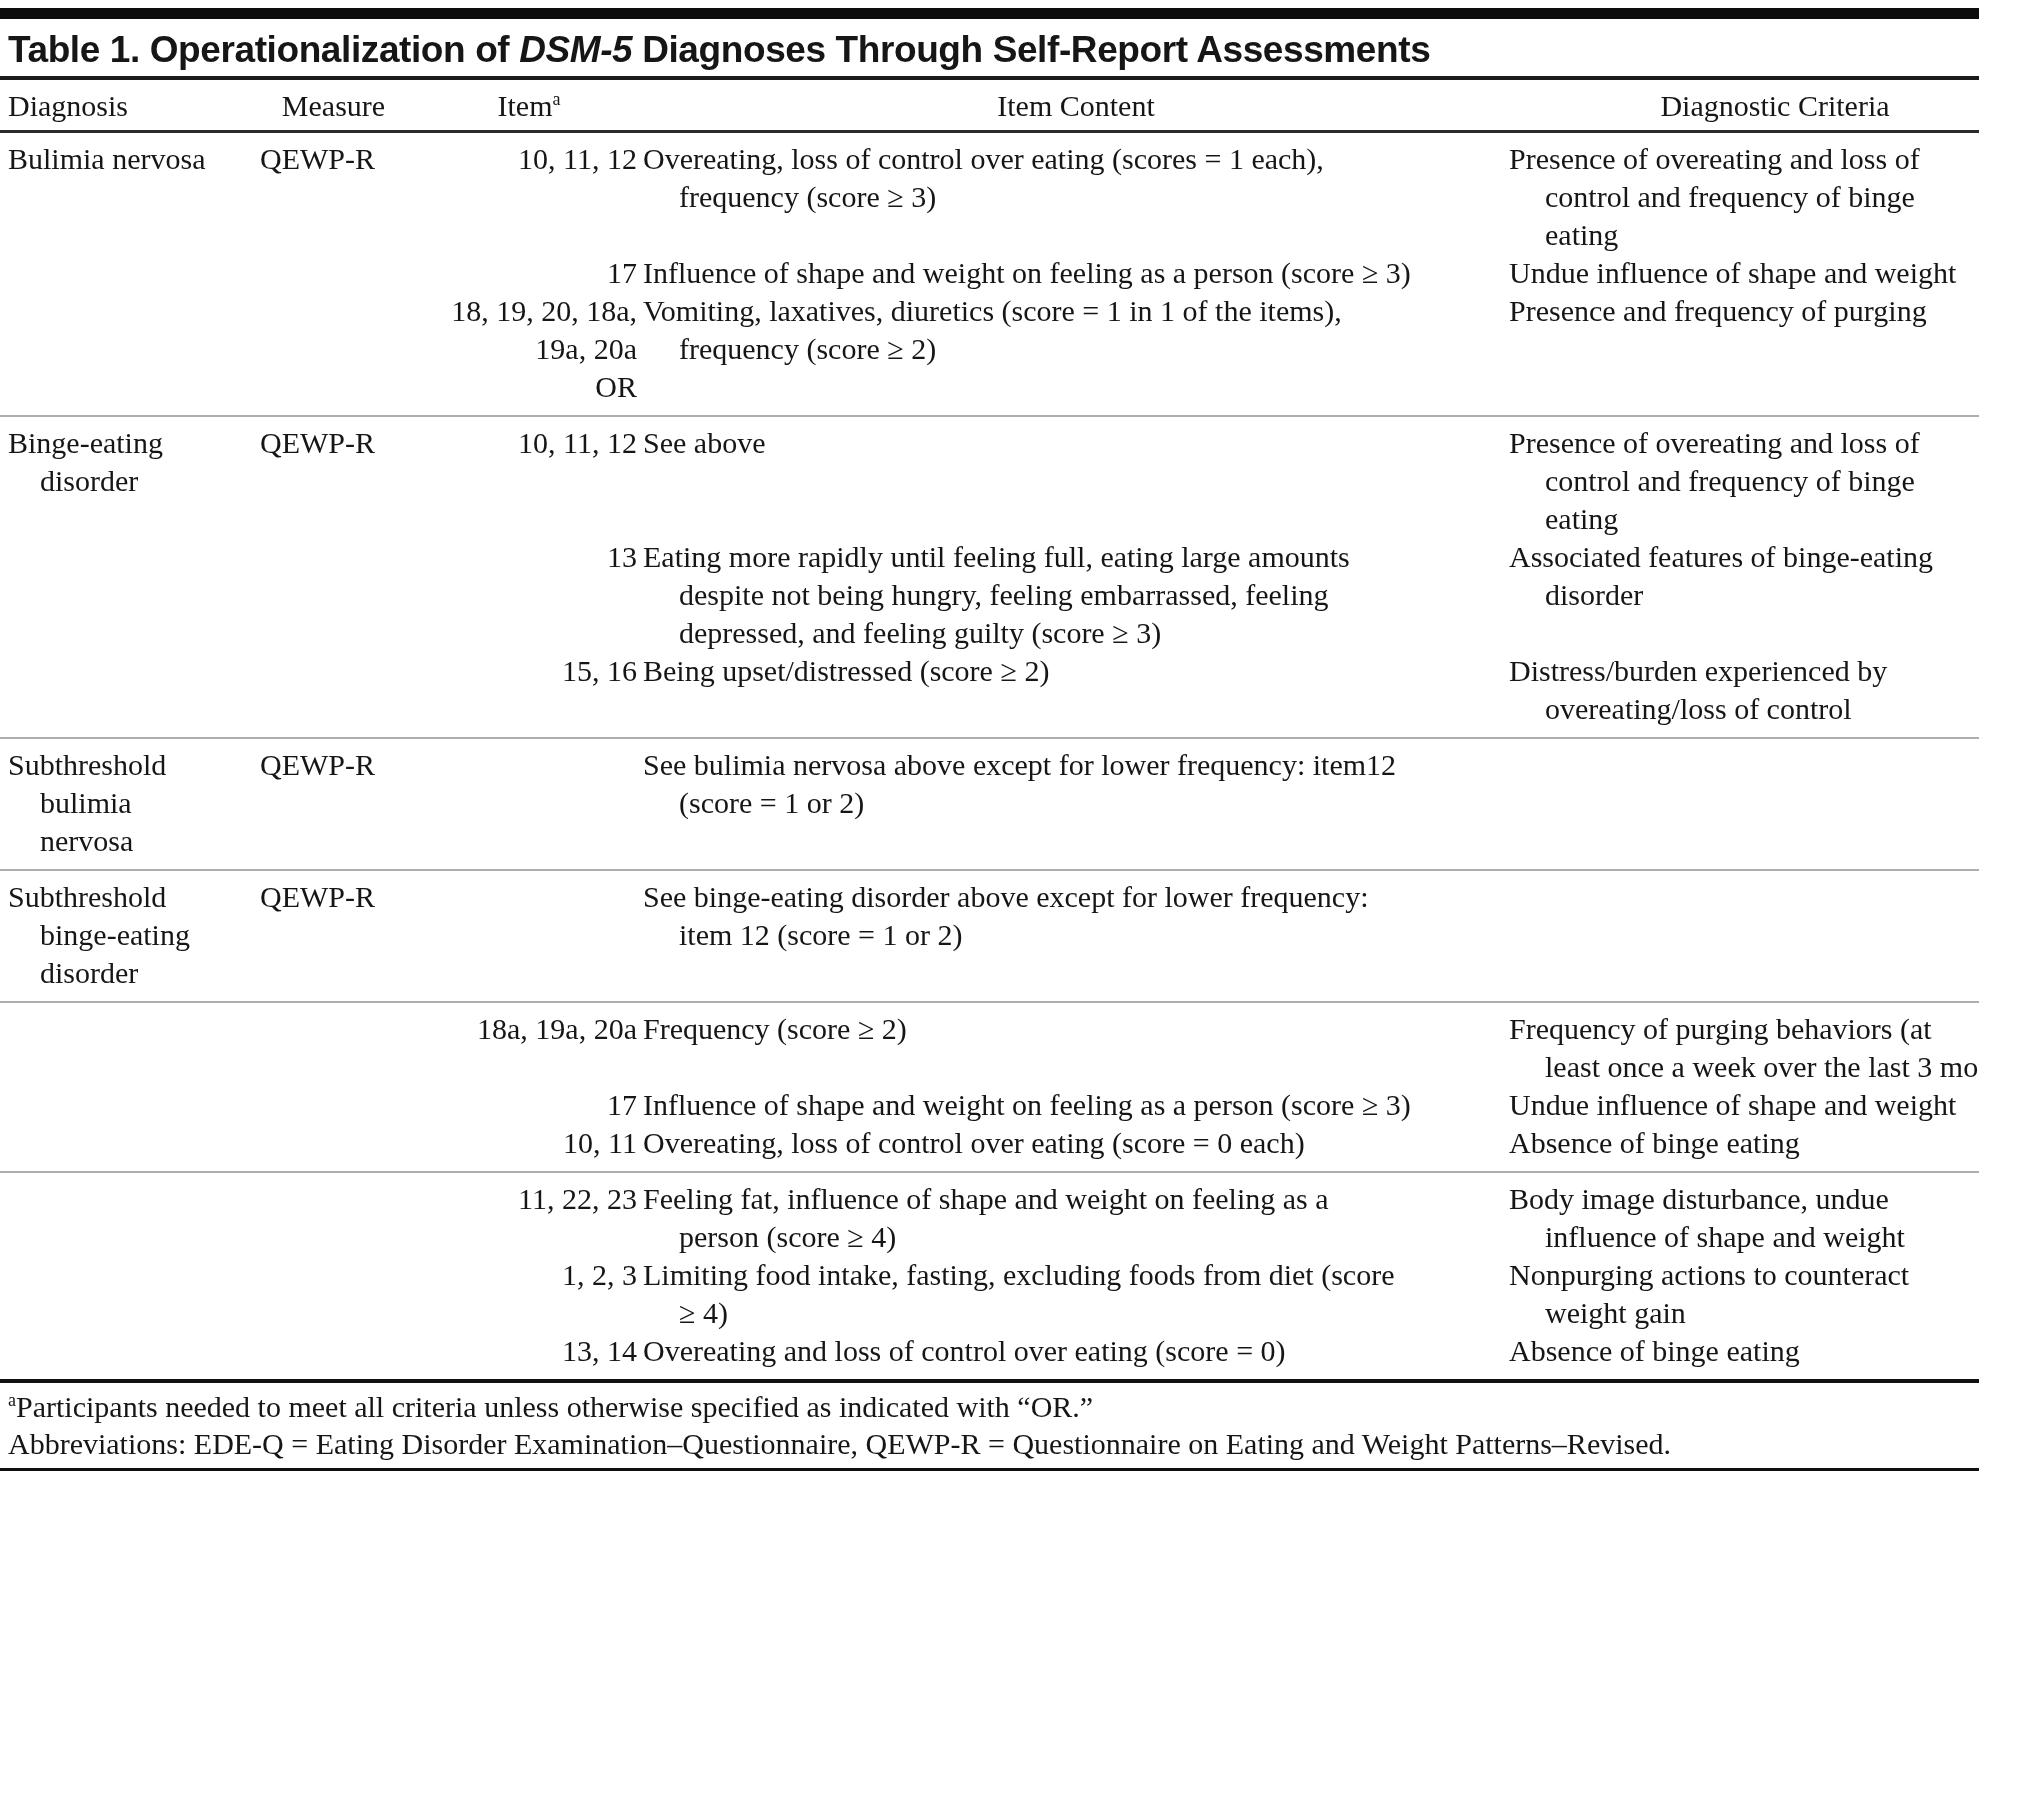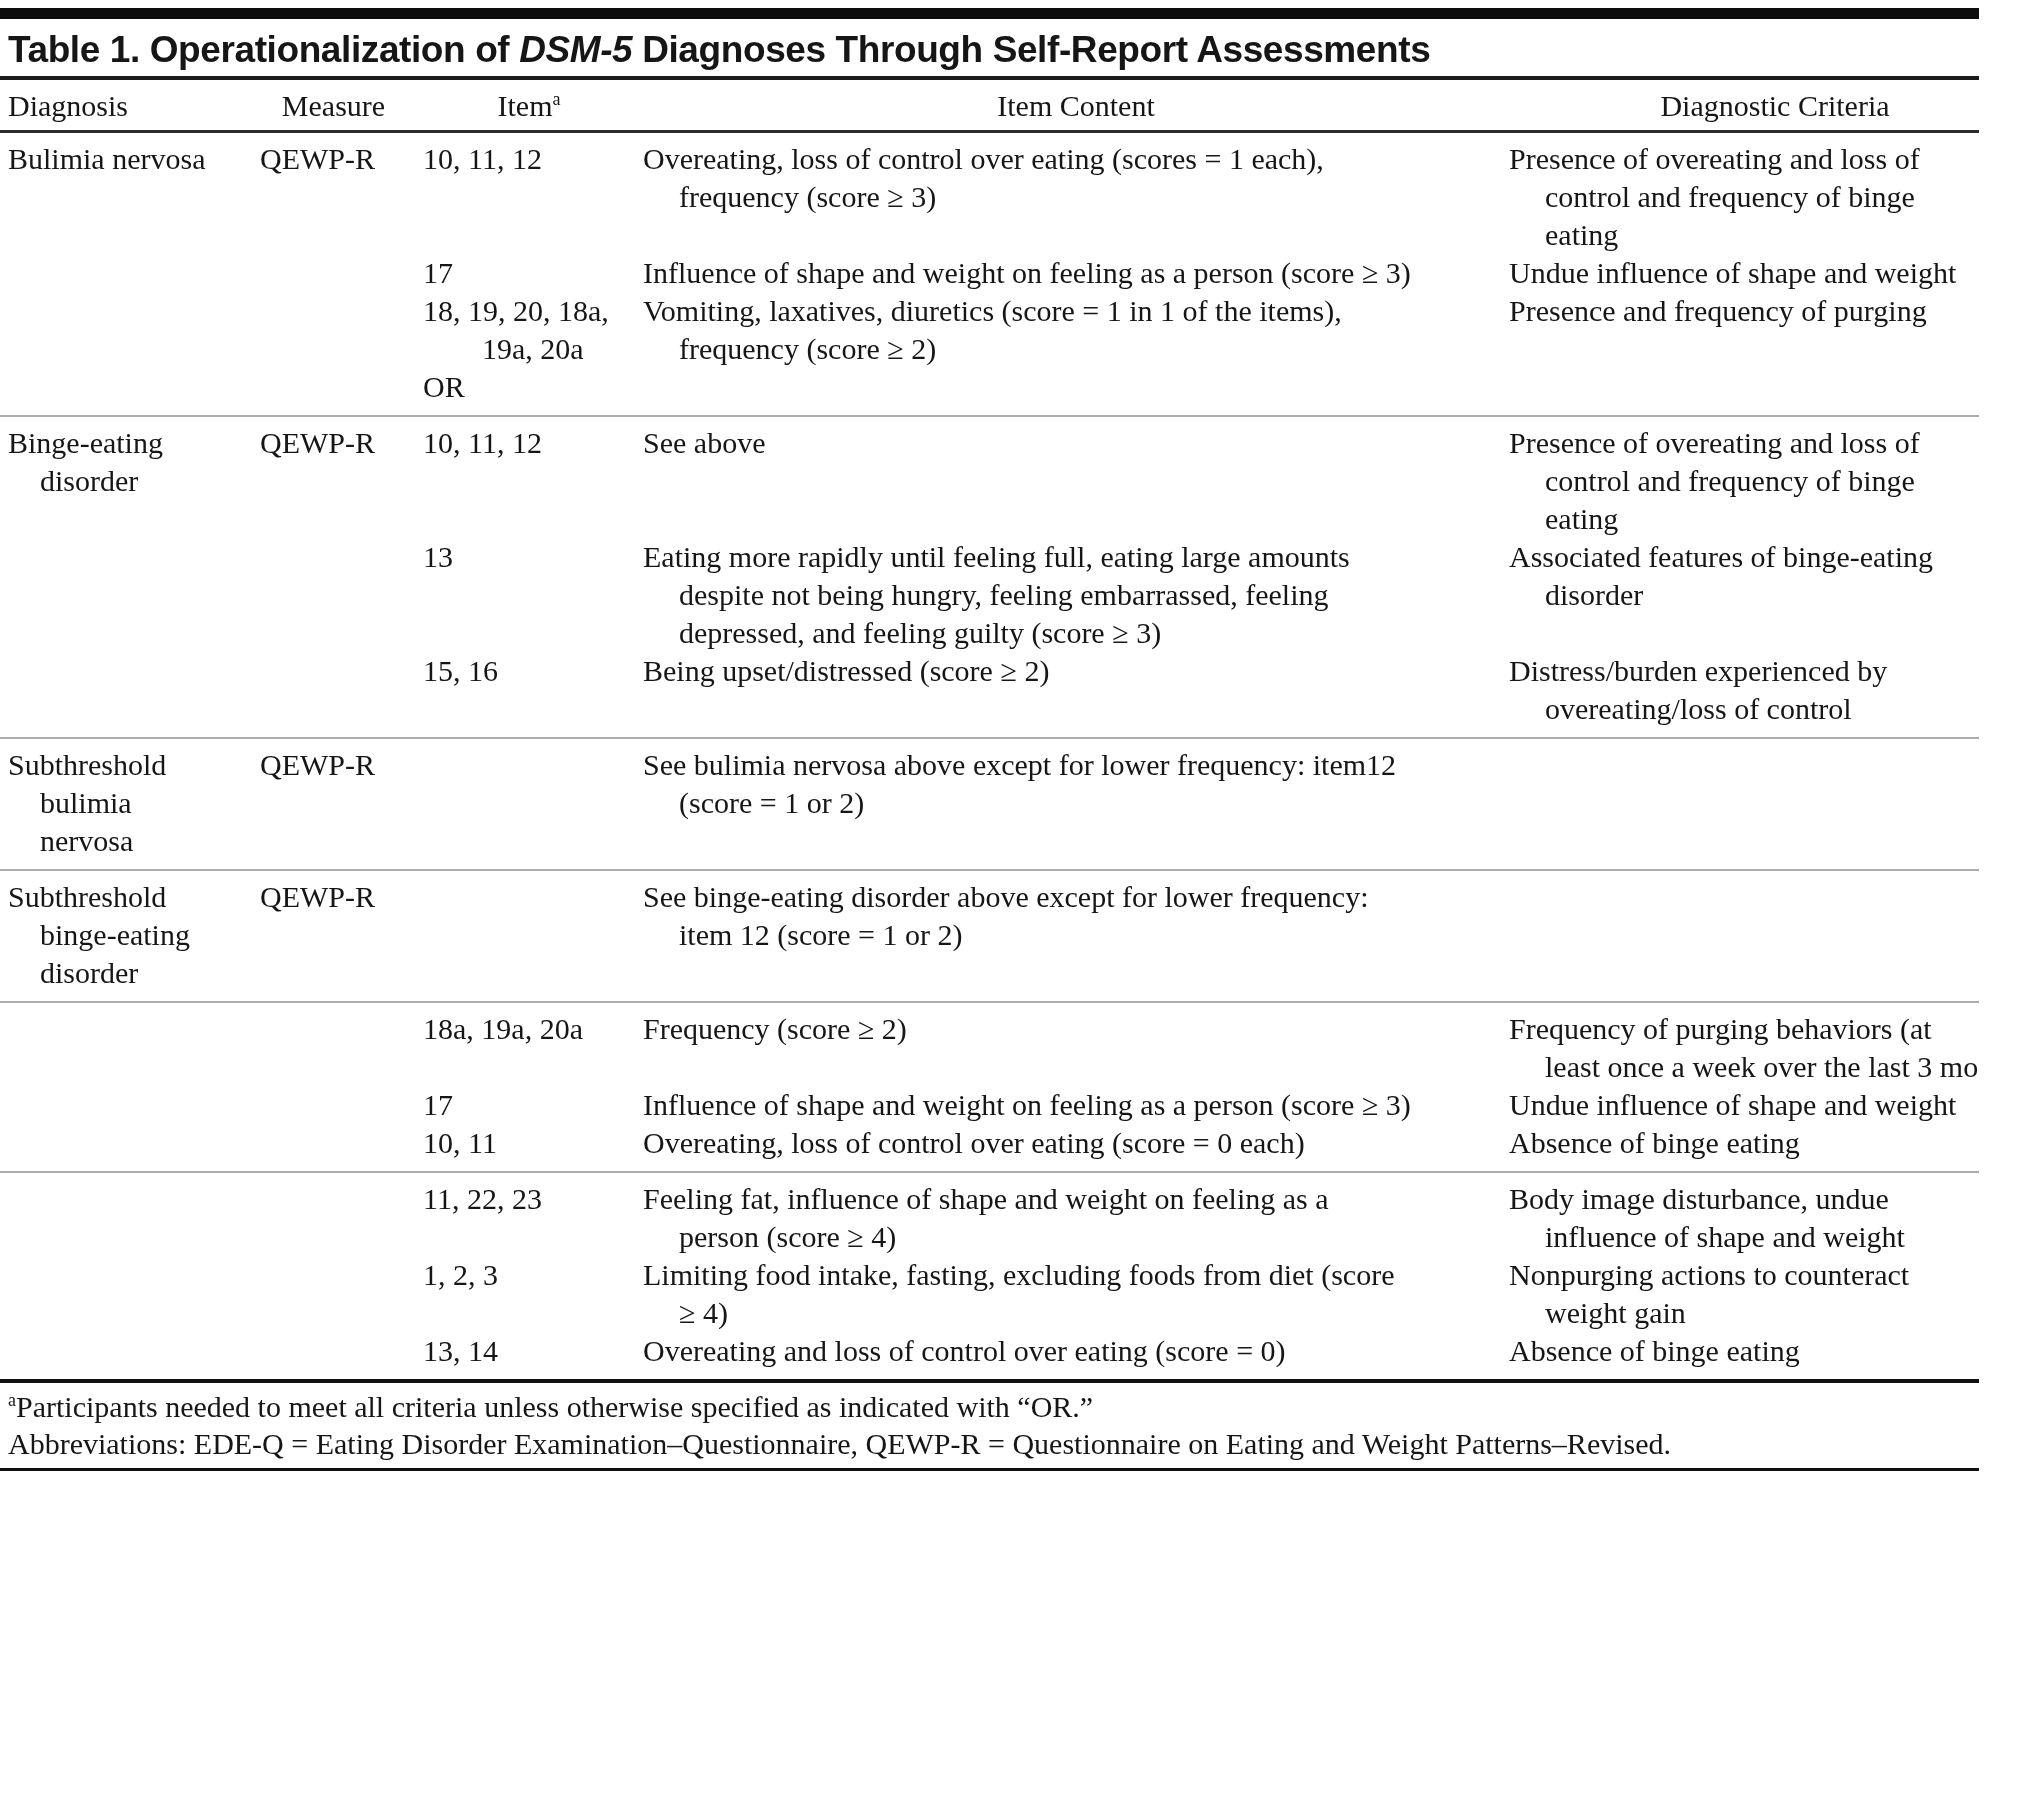--- a/index.html
+++ b/index.html
@@ -46,21 +46,21 @@
   td {
     vertical-align: top;
     padding: 0;
     white-space: pre-line;
   }
   tbody tr:first-child td { padding-top: 7px; font-family: Liberation Serif, serif; }
   tbody tr:last-child td { padding-bottom: 9px; }
 
   .td-diag     { padding-left: 40px;  text-indent: -32px; padding-right: 14px; }
   .td-measure  { padding-left: 8px;   padding-right: 6px; margin-left: 36px; }
-  .td-item     { padding-left: 67px;  text-indent: -59px; padding-right: 6px; }
+  .td-item     { padding-left: 67px;  text-indent: -59px; padding-right: 6px; text-align: right; }
   .td-content  { padding-left: 36px;  text-indent: -36px; padding-right: 18px; }
   .td-criteria { padding-left: 36px;  text-indent: -36px; padding-right: 8px; }
 
   .footnotes {
     border-top: 4px solid #101010;
     border-bottom: 3px solid #101010;
     padding: 5px 0 6px 8px;
     font-size: 30px;
     line-height: 37px;
   }

